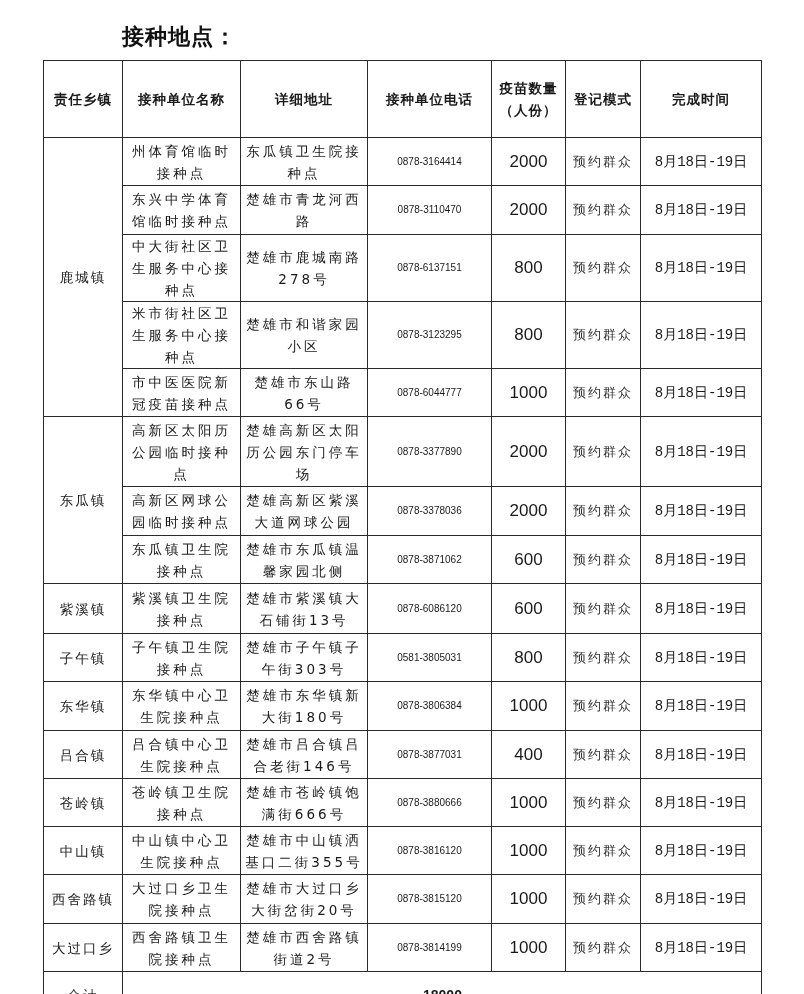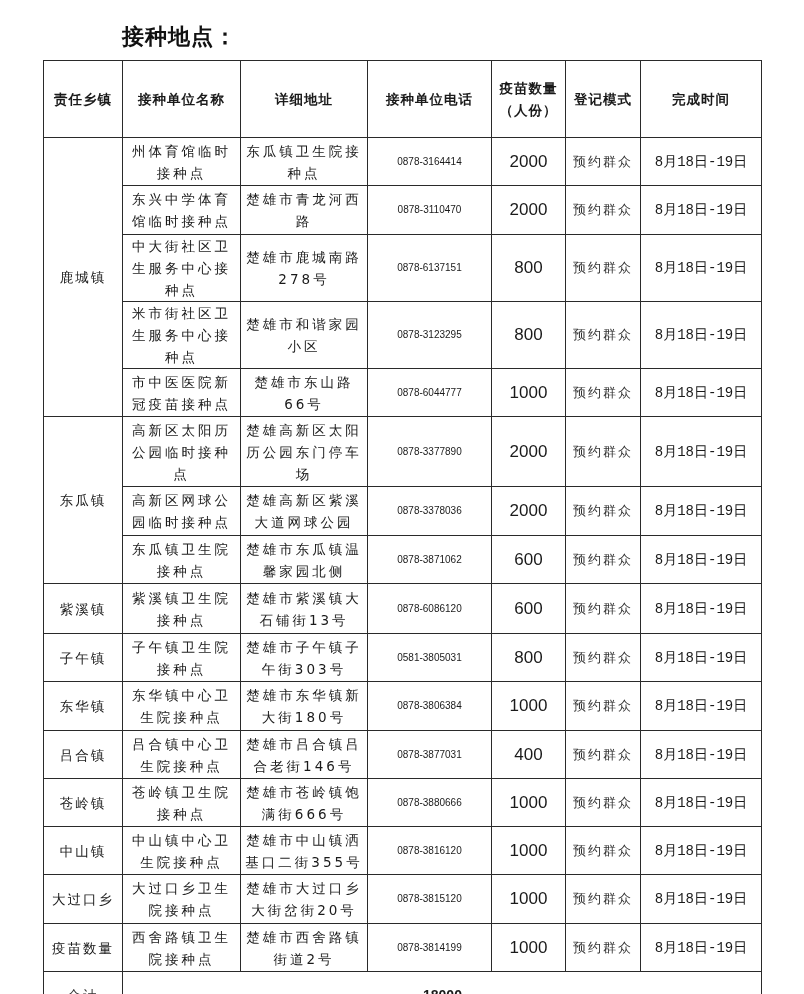--- a/index.html
+++ b/index.html
@@ -163,30 +163,30 @@
       <tr style="height: 48px;">
         <td class="town" rowspan="1">中山镇</td>
         <td class="name">中山镇中心卫生院接种点</td>
         <td class="addr">楚雄市中山镇洒基口二街355号</td>
         <td class="phone">0878-3816120</td>
         <td class="num">1000</td>
         <td class="mode">预约群众</td>
         <td class="time">8月18日-19日</td>
       </tr>
       <tr style="height: 49px;">
-        <td class="town" rowspan="1">大过口乡</td>
+        <td class="town" rowspan="1">西舍路镇</td>
         <td class="name">大过口乡卫生院接种点</td>
         <td class="addr">楚雄市大过口乡大街岔街20号</td>
         <td class="phone">0878-3815120</td>
         <td class="num">1000</td>
         <td class="mode">预约群众</td>
         <td class="time">8月18日-19日</td>
       </tr>
       <tr style="height: 48px;">
-        <td class="town" rowspan="1">疫苗数量</td>
+        <td class="town" rowspan="1">大过口乡</td>
         <td class="name">西舍路镇卫生院接种点</td>
         <td class="addr">楚雄市西舍路镇街道2号</td>
         <td class="phone">0878-3814199</td>
         <td class="num">1000</td>
         <td class="mode">预约群众</td>
         <td class="time">8月18日-19日</td>
       </tr>
       <tr class="total">
         <td style="color: rgb(51, 51, 51);">合计</td>
         <td class="total-val" colspan="6">18000</td>

